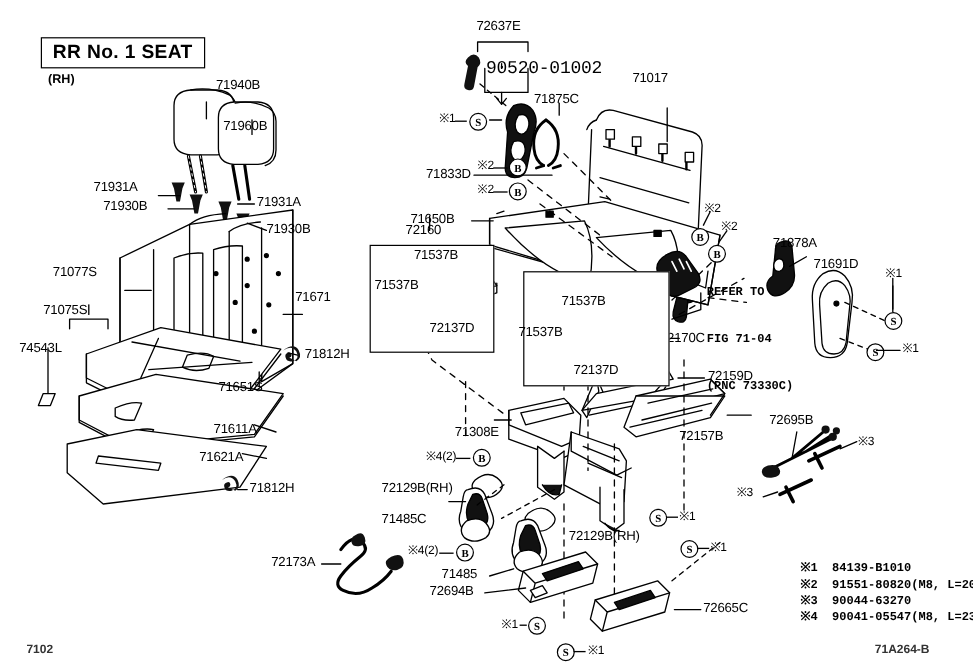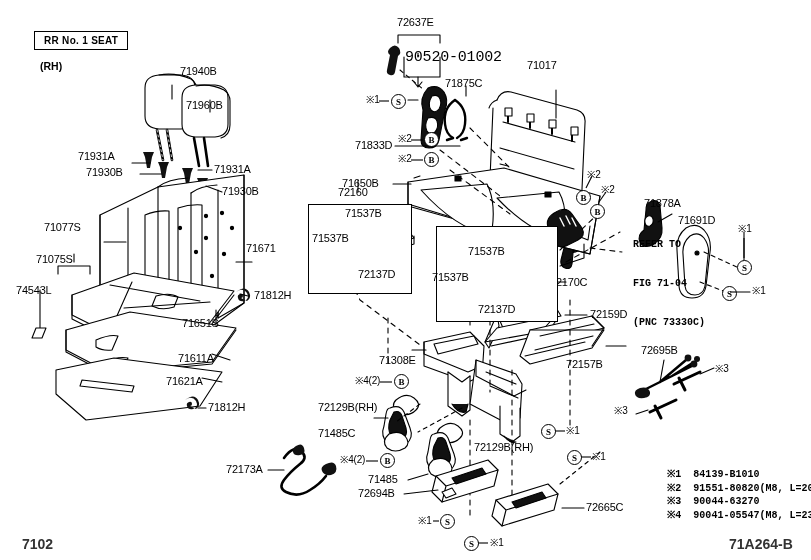--- a/index.html
+++ b/index.html
@@ -4,28 +4,28 @@
 <style>
   html,body{margin:0;padding:0;background:#fff;}
   body{width:811px;height:560px;position:relative;overflow:hidden;
        font-family:"Liberation Sans","DejaVu Sans",sans-serif;color:#000;}
   #sheet{position:absolute;inset:0;}
   svg.art{position:absolute;left:0;top:0;width:811px;height:560px;overflow:visible;}
   .lbl{position:absolute;font-weight:normal;font-size:11px;letter-spacing:-.2px;
        white-space:nowrap;line-height:1;font-family:"Liberation Sans",sans-serif;}
   .lbl.sm{font-size:10px;}
   .lbl.mono{font-family:"Liberation Mono","DejaVu Sans Mono",monospace;font-size:15px;}
-  .titlebox{position:absolute;border:1px solid #000;padding:3px 9px;font-size:10px;
+  .titlebox{position:absolute;border:1px solid #000;padding:3px 9px;font-size:16px;
             font-weight:bold;letter-spacing:.3px;background:#fff;}
   .rh{position:absolute;font-size:10.5px;font-weight:bold;}
-  .corner{position:absolute;font-size:14px;font-weight:bold;color:#333;}
+  .corner{position:absolute;font-size:10px;font-weight:bold;color:#333;}
   .legend{position:absolute;font-family:"Liberation Mono","DejaVu Sans Mono",monospace;
           font-size:10px;font-weight:bold;line-height:13.5px;white-space:pre;}
   .refer{position:absolute;font-family:"Liberation Mono","DejaVu Sans Mono",monospace;
-         font-size:10px;font-weight:bold;line-height:13px;white-space:pre;margin-left:44px;}
+         font-size:10px;font-weight:bold;line-height:13px;white-space:pre;}
   .inset{position:absolute;border:1.3px solid #000;background:#fff;}
   .badge{position:absolute;width:13px;height:13px;border:1.2px solid #000;border-radius:50%;
          font-size:9px;font-weight:bold;display:flex;align-items:center;justify-content:center;
          background:#fff;font-family:"Liberation Serif",serif;}
   .k{fill:none;stroke:#000;}
 </style>
 </head>
 <body>
 
 <div id="sheet">

